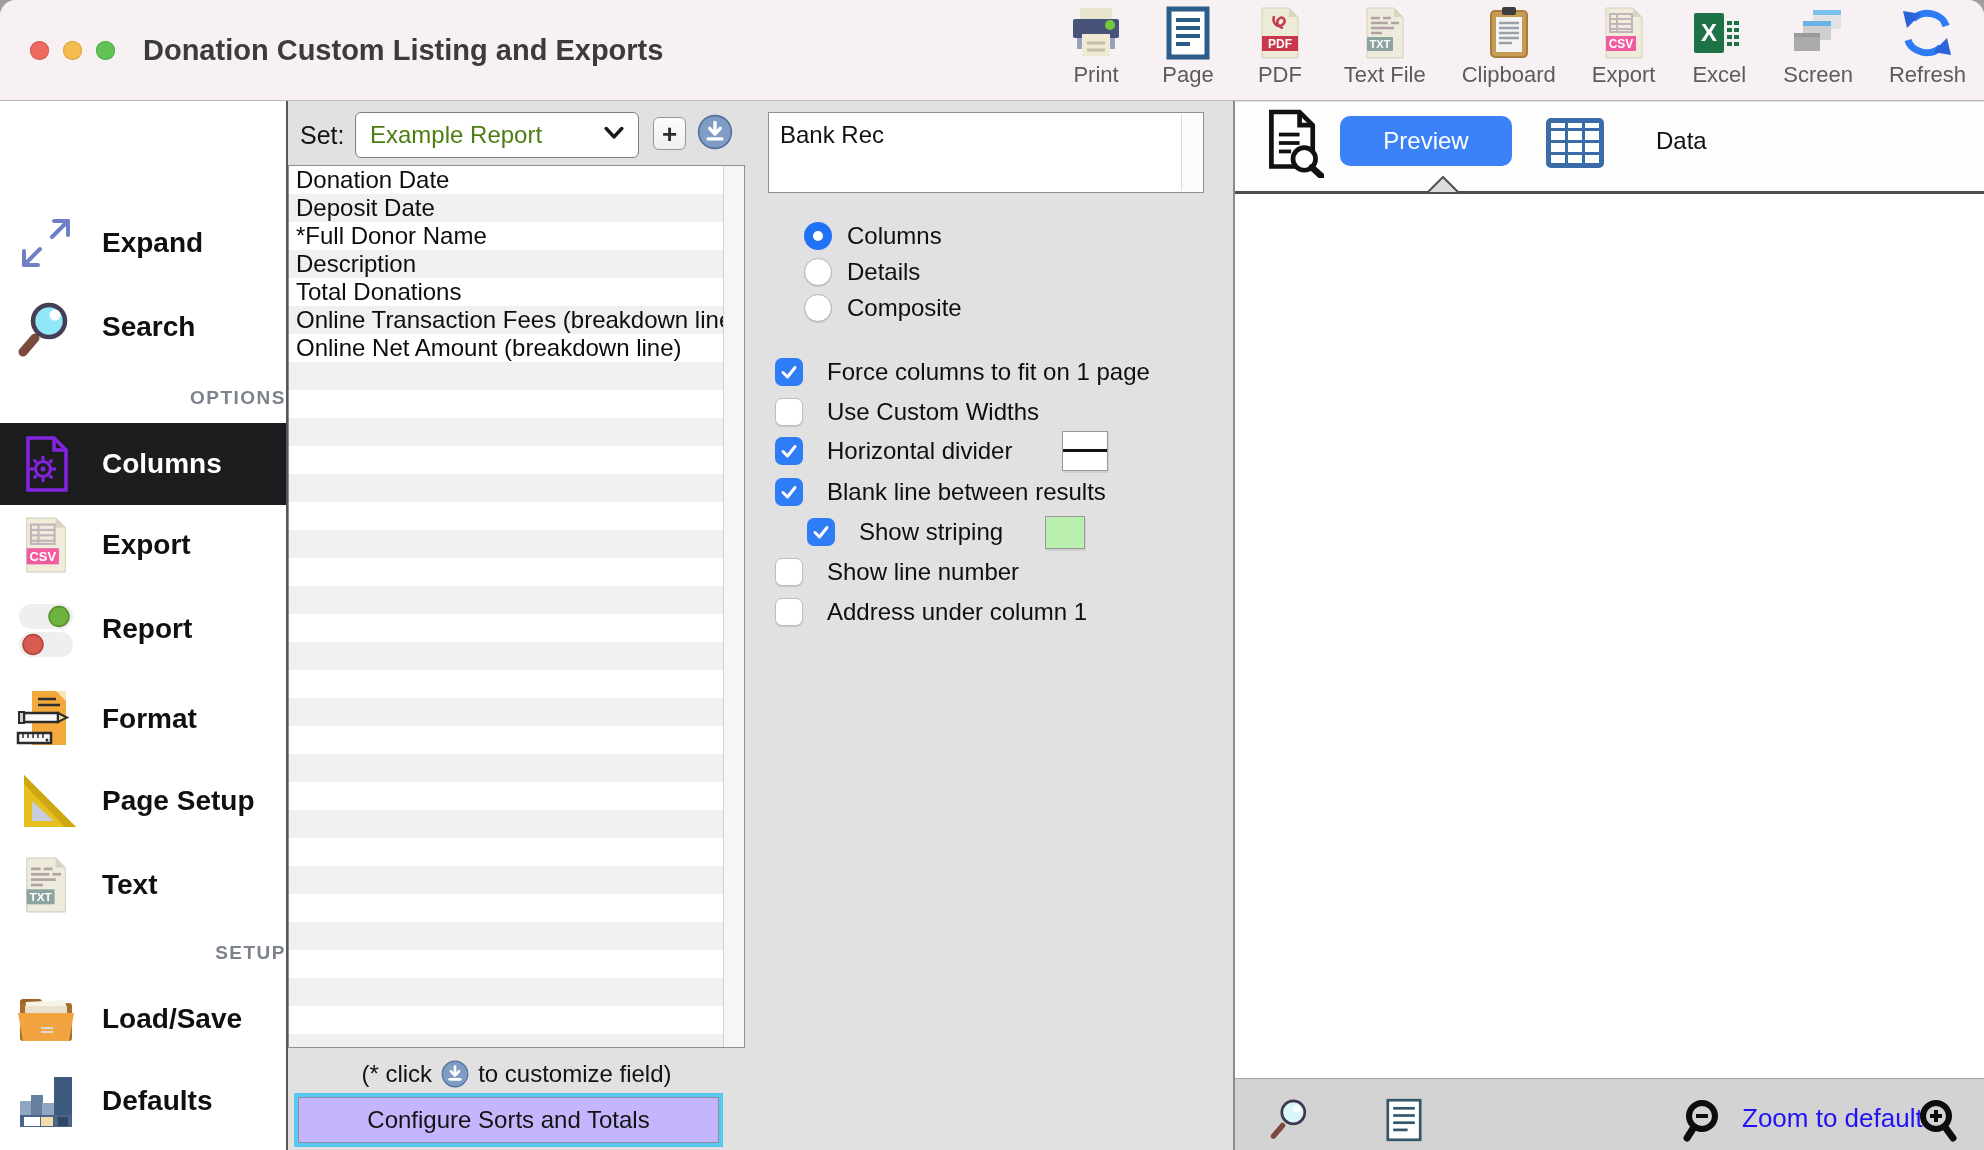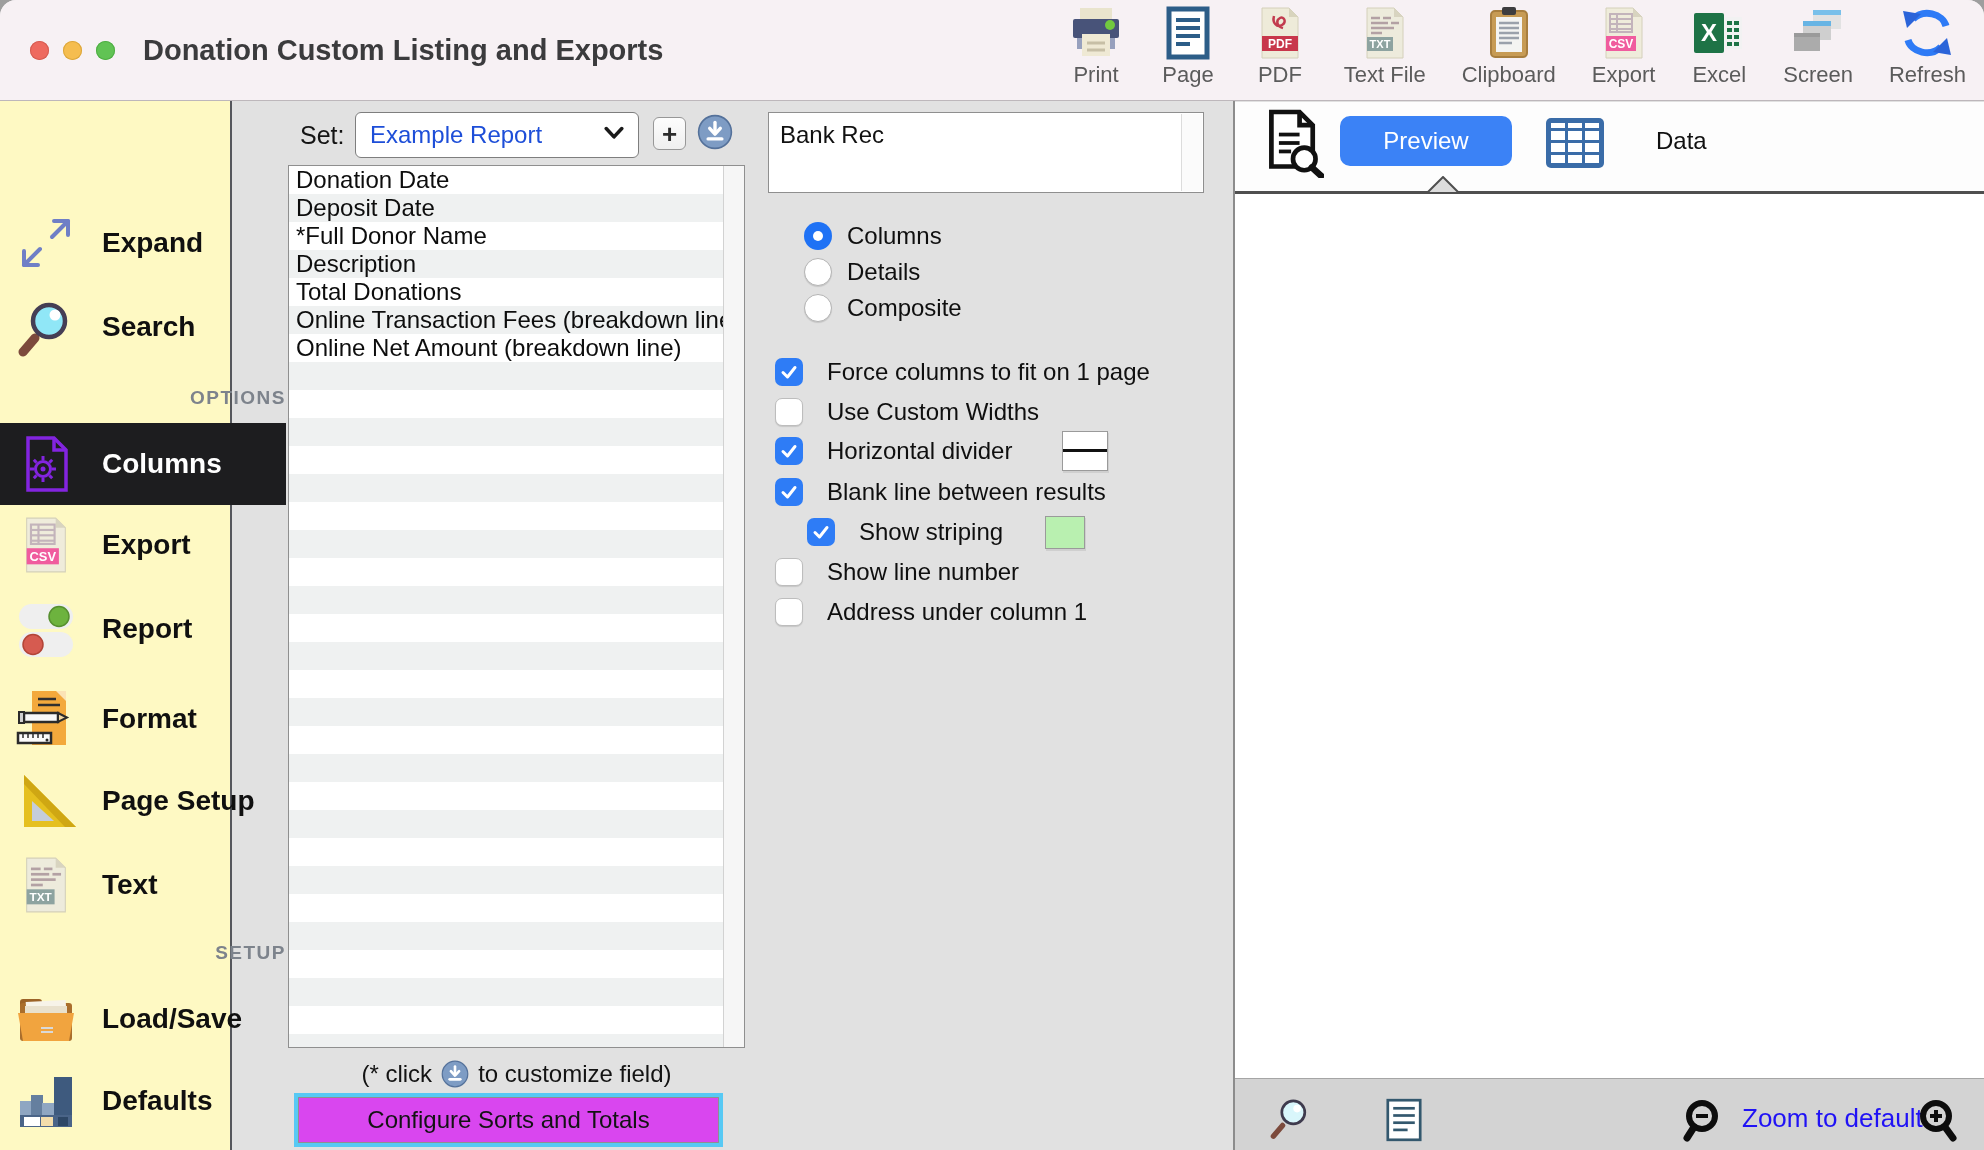--- a/index.html
+++ b/index.html
@@ -14,47 +14,47 @@
   .tl.red{left:30px;background:#ee6a5f;box-shadow:inset 0 0 0 1px #d45d52;}
   .tl.yellow{left:63px;background:#f5bd4f;box-shadow:inset 0 0 0 1px #dba63c;}
   .tl.green{left:96px;background:#61c354;box-shadow:inset 0 0 0 1px #4fae44;}
   .win-title{left:143px;top:0;height:101px;line-height:101px;font-size:29px;font-weight:700;color:#3b3b3d;}
   .toolbar{left:1068px;top:5px;width:898px;height:94px;display:flex;justify-content:space-between;}
   .tb-item{display:flex;flex-direction:column;align-items:center;justify-content:flex-start;cursor:default;}
   .tb-icon{width:56px;height:56px;display:flex;align-items:center;justify-content:center;}
   .tb-label{font-size:22px;color:#5b5b5b;margin-top:1px;white-space:nowrap;}
 
   
-  .sidebar{left:0;top:101px;width:232px;height:1049px;background:#fef9c3;border-right:2px solid #55575c;}
+  .sidebar{left:0;top:101px;width:288px;height:1049px;background:#ffffff;border-right:2px solid #55575c;}
   .side-row{position:absolute;left:0;width:286px;height:64px;display:flex;align-items:center;padding-left:14px;gap:24px;}
   .side-icon{width:64px;height:64px;display:flex;align-items:center;justify-content:center;flex:0 0 64px;}
   .side-label{font-size:28px;font-weight:700;color:#101010;white-space:nowrap;}
   .side-header{position:absolute;left:0;width:286px;text-align:right;font-size:19px;font-weight:700;
                color:#7d838c;letter-spacing:1.5px;}
   .side-sel{background:#1d1d1f;height:82px!important;}
   .side-sel .side-label{color:#ffffff;}
 
   
   .set-label{left:300px;top:112px;height:46px;line-height:46px;font-size:25px;color:#141414;}
   .dropdown{left:355px;top:112px;width:284px;height:46px;background:#fff;border:1.5px solid #7e7e7e;border-radius:6px;
             display:flex;align-items:center;padding:0 14px;cursor:default;}
-  .dropdown-value{font-size:24px;color:#1d4ed8;flex:1;}
+  .dropdown-value{font-size:24px;color:#4d7c0f;flex:1;}
   .mini-btn{left:653px;top:117px;width:33px;height:33px;background:linear-gradient(#fdfdfd,#efefef);
             border:1px solid #979797;border-radius:6px;font-size:26px;font-weight:700;color:#2c2c2c;
             display:flex;align-items:center;justify-content:center;line-height:1;}
   .list-box{left:288px;top:165px;width:457px;height:883px;background:#fff;border:1px solid #8f8f8f;}
   .list-row{position:relative;height:28px;line-height:28px;font-size:24px;color:#0d0d0d;padding-left:7px;
             width:434px;white-space:nowrap;overflow:hidden;}
   .row-even{background:#eff1f1;}
   .list-stripes{position:absolute;left:0;top:196px;width:434px;bottom:0;
       background:repeating-linear-gradient(to bottom,#eff1f1 0,#eff1f1 28px,#ffffff 28px,#ffffff 56px);}
   .list-scroll{position:absolute;right:0;top:0;bottom:0;width:21px;background:#f6f6f6;border-left:1px solid #d2d2d2;}
   .hint-row{left:288px;top:1058px;width:457px;height:32px;display:flex;align-items:center;justify-content:center;gap:9px;
             font-size:24px;color:#131313;}
-  .config-btn{left:298px;top:1097px;width:421px;height:46px;background:#d946ef;border:1px solid #8f8f8f;
+  .config-btn{left:298px;top:1097px;width:421px;height:46px;background:#c4b5fd;border:1px solid #8f8f8f;
               outline:4px solid #57c9f4;display:flex;align-items:center;justify-content:center;
               font-size:24px;color:#131313;}
 
   
   .bankrec{left:768px;top:112px;width:436px;height:81px;background:#fff;border:1.5px solid #8f8f8f;
            font-family:"Liberation Sans","DejaVu Sans",sans-serif;font-size:24px;color:#111;
            padding:8px 30px 8px 11px;resize:none;outline:none;line-height:1.2;}
   .bankrec-scroll{left:1181px;top:114px;width:21px;height:77px;background:#fbfbfb;border-left:1px solid #dcdcdc;}
   .radio-row{position:absolute;height:36px;display:flex;align-items:center;gap:15px;}
   .radio{width:28px;height:28px;border-radius:50%;flex:0 0 28px;position:relative;}

